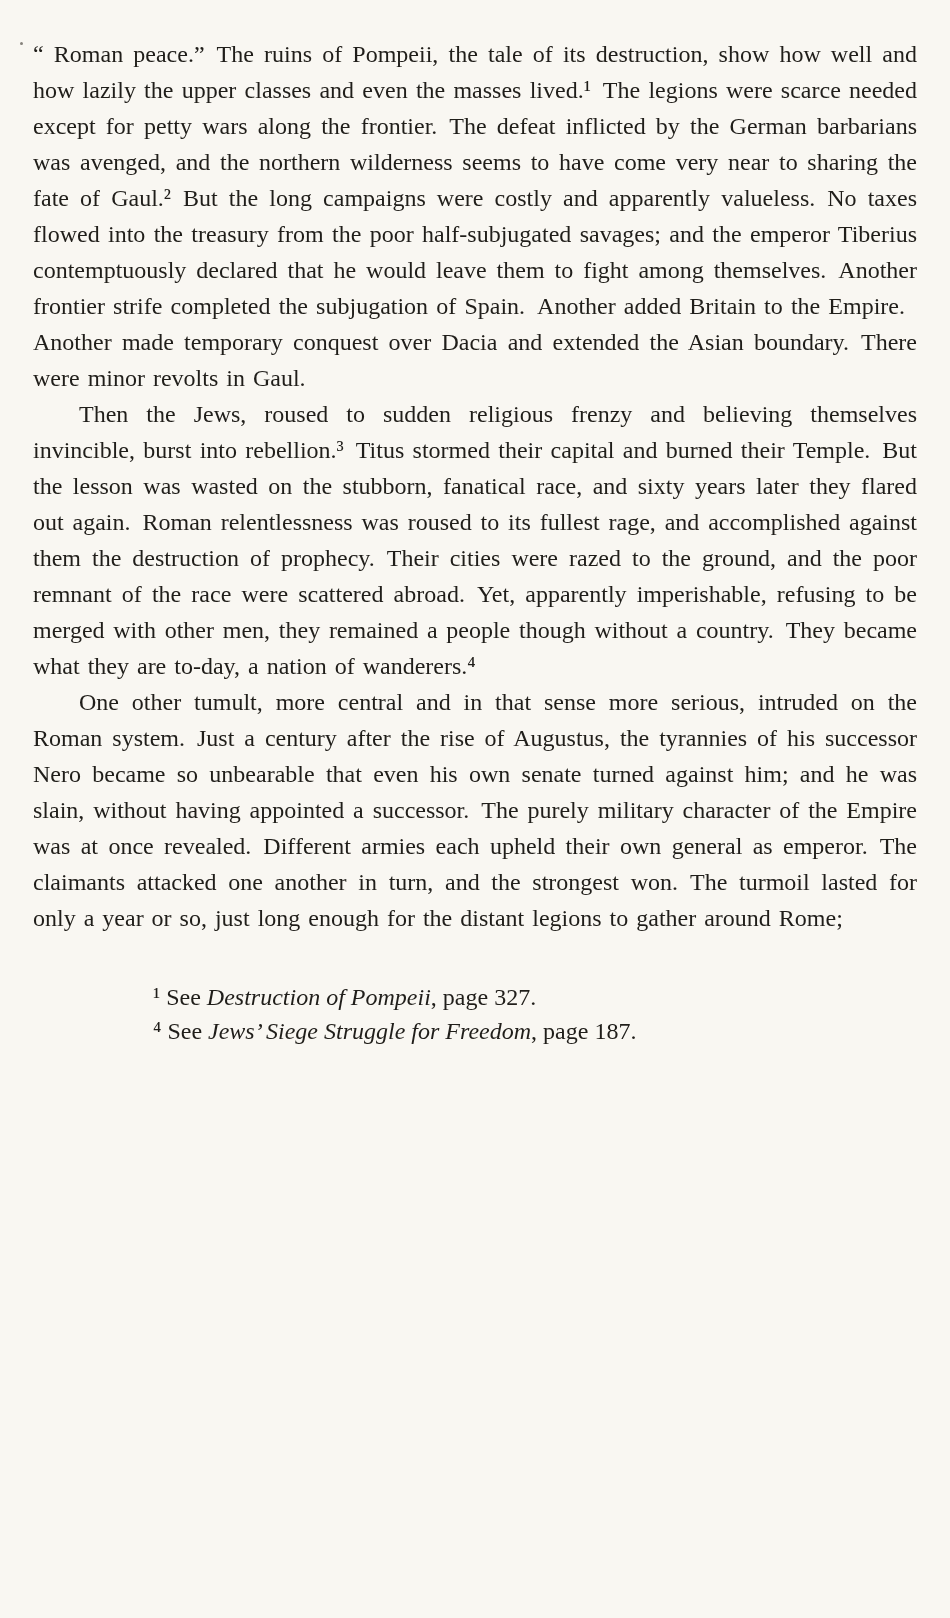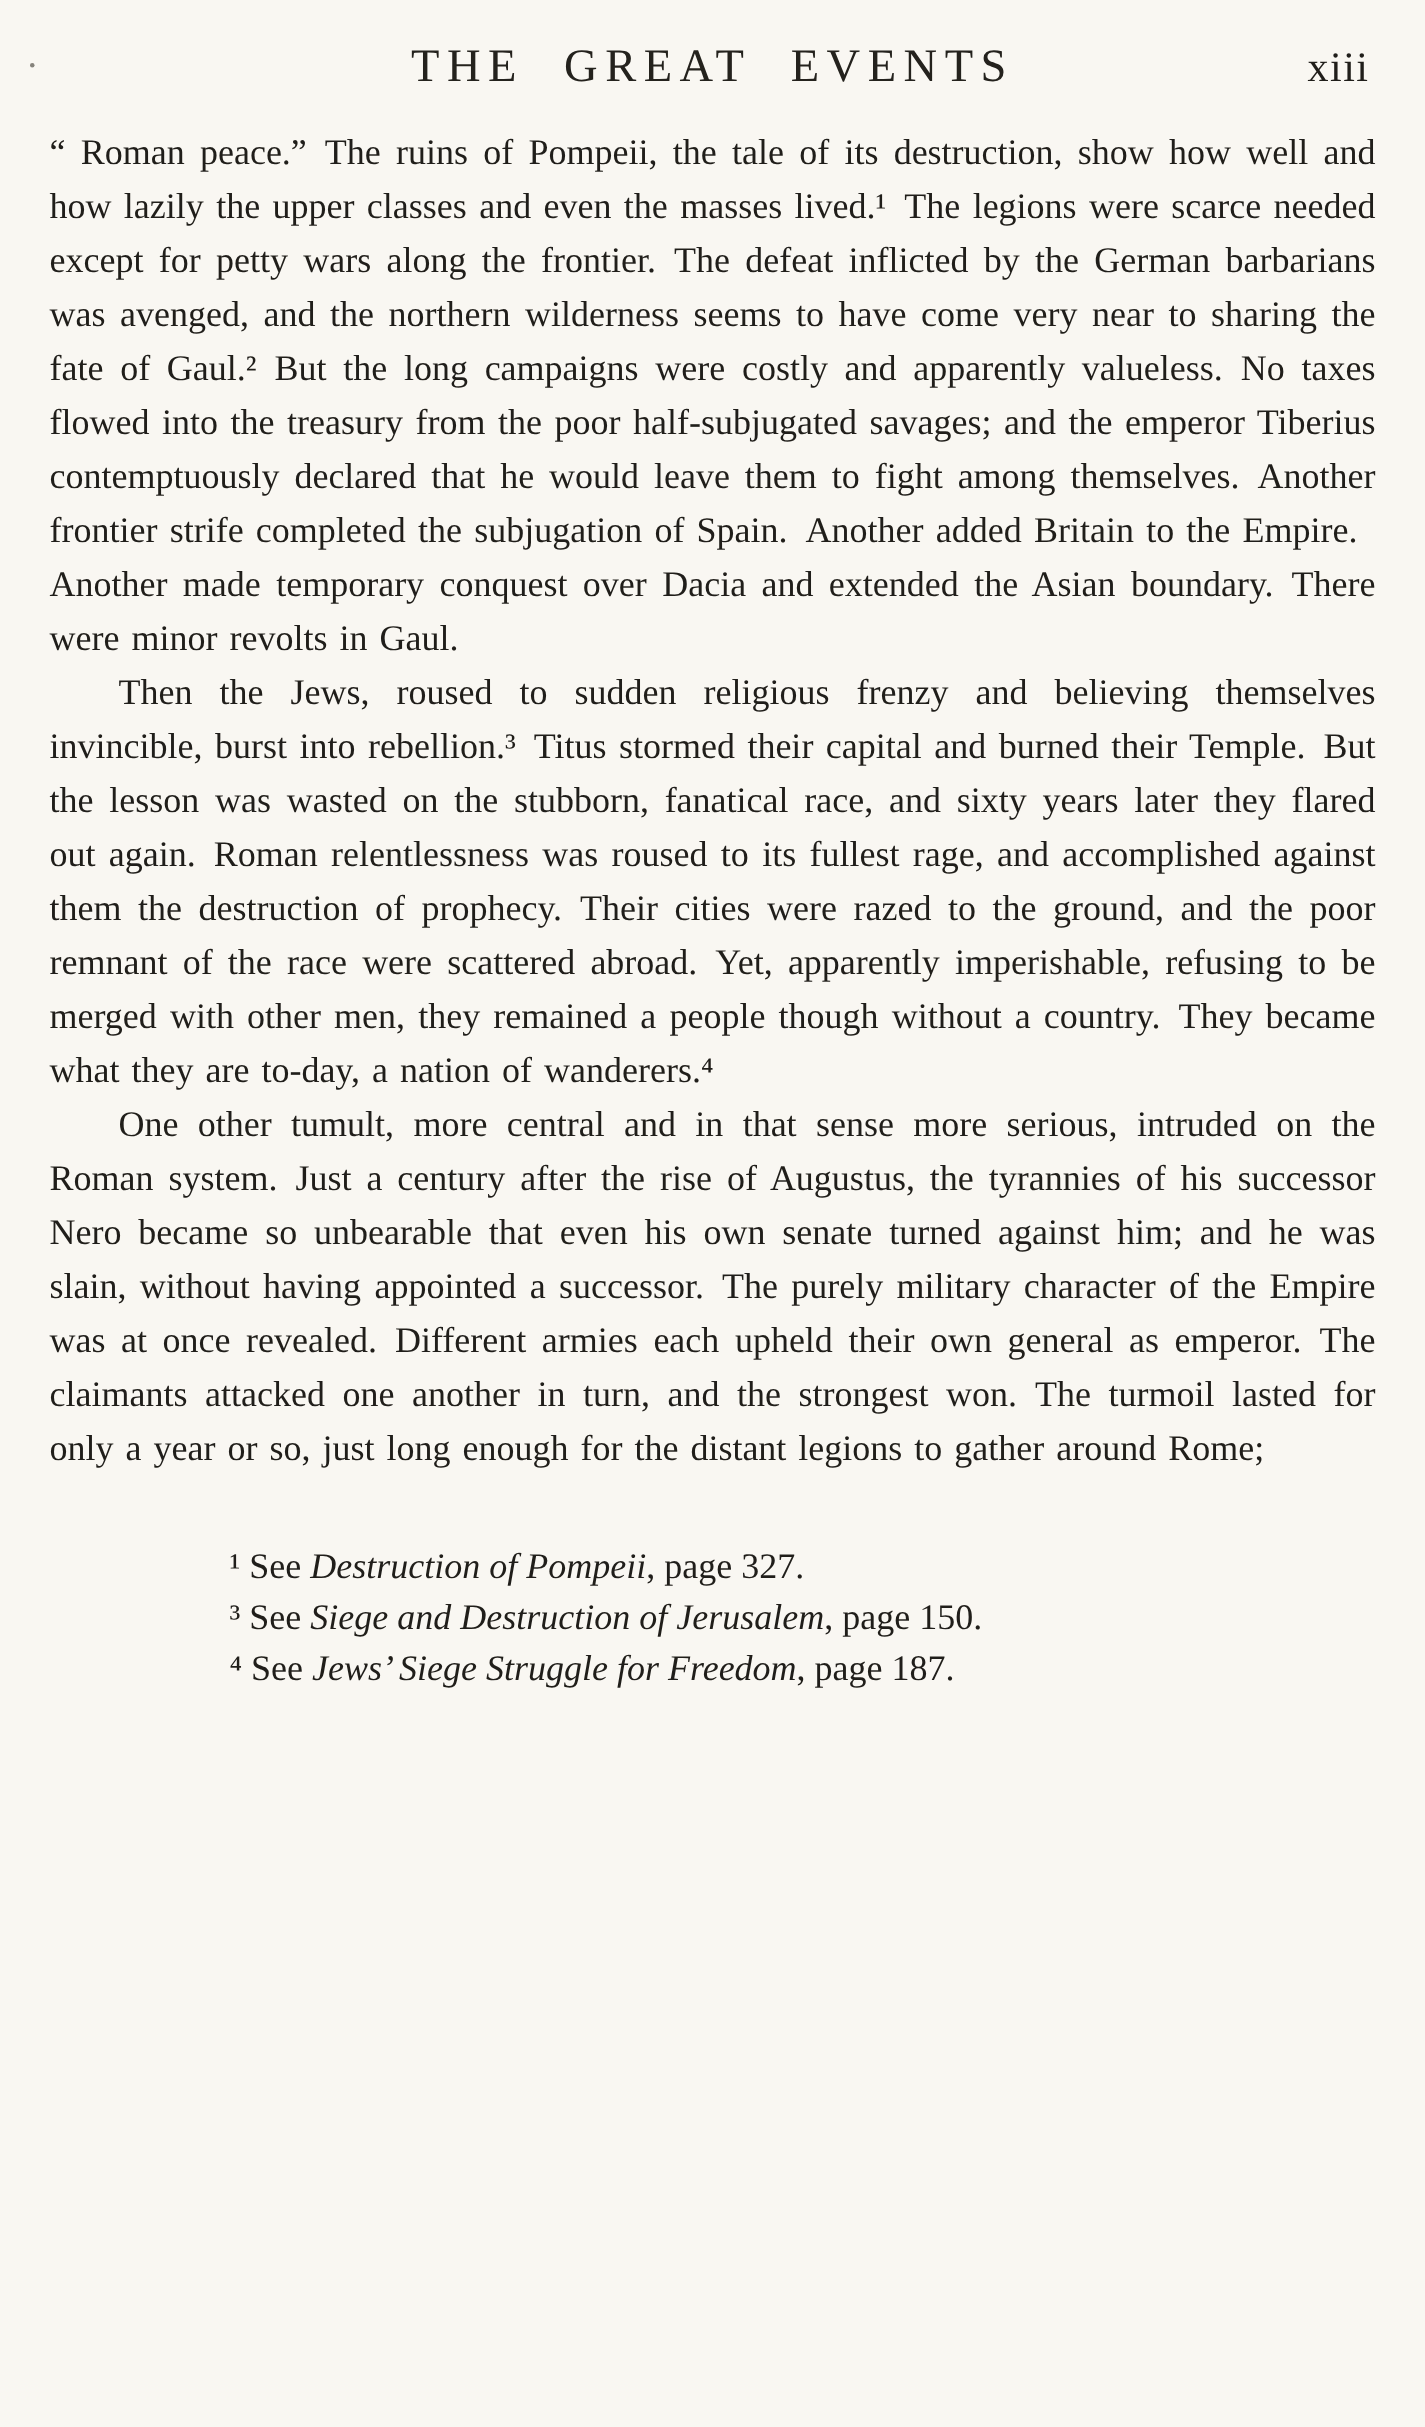--- a/index.html
+++ b/index.html
@@ -73,36 +73,29 @@
   .fn-marker { font-size: 24px; }
   .fn-title { font-style: italic; margin-top: 16px; }
 </style>
 </head>
 <body>
 
 <div class="page">
 
   <span class="print-dot"></span>
 
-  <header class="page-header">
-    <span class="running-title">THE  GREAT  EVENTS</span>
-    <span class="page-number">xiii</span>
-  </header>
 
   <main class="text-block">
     <p class="para continued">“ Roman peace.” The ruins of Pompeii, the tale of its destruction, show how well and how lazily the upper classes and even the masses lived.¹ The legions were scarce needed except for petty wars along the frontier. The defeat inflicted by the German barbarians was avenged, and the northern wilderness seems to have come very near to sharing the fate of Gaul.² But the long campaigns were costly and apparently valueless. No taxes flowed into the treasury from the poor half-subjugated savages; and the emperor Tiberius contemptuously declared that he would leave them to fight among themselves. Another frontier strife completed the subjugation of Spain. Another added Britain to the Empire. Another made temporary conquest over Dacia and extended the Asian boundary. There were minor revolts in Gaul.</p>
     <p class="para">Then the Jews, roused to sudden religious frenzy and believing themselves invincible, burst into rebellion.³ Titus stormed their capital and burned their Temple. But the lesson was wasted on the stubborn, fanatical race, and sixty years later they flared out again. Roman relentlessness was roused to its fullest rage, and accomplished against them the destruction of prophecy. Their cities were razed to the ground, and the poor remnant of the race were scattered abroad. Yet, apparently imperishable, refusing to be merged with other men, they remained a people though without a country. They became what they are to-day, a nation of wanderers.⁴</p>
     <p class="para">One other tumult, more central and in that sense more serious, intruded on the Roman system. Just a century after the rise of Augustus, the tyrannies of his successor Nero became so unbearable that even his own senate turned against him; and he was slain, without having appointed a successor. The purely military character of the Empire was at once revealed. Different armies each upheld their own general as emperor. The claimants attacked one another in turn, and the strongest won. The turmoil lasted for only a year or so, just long enough for the distant legions to gather around Rome;</p>
   </main>
 
   <footer class="footnotes">
     <div class="footnote">
       <span class="fn-marker">¹ </span><span>See </span><i class="fn-title">Destruction of Pompeii</i><span>, page 327.</span>
     </div>
     <div class="footnote">
-      <span class="fn-marker">³ </span><span>See </span><i class="fn-title">Siege and Destruction of Jerusalem</i><span>, page 150.</span>
-    </div>
-    <div class="footnote">
       <span class="fn-marker">⁴ </span><span>See </span><i class="fn-title">Jews’ Siege Struggle for Freedom</i><span>, page 187.</span>
     </div>
   </footer>
 
 </div>
 
 </body></html>

